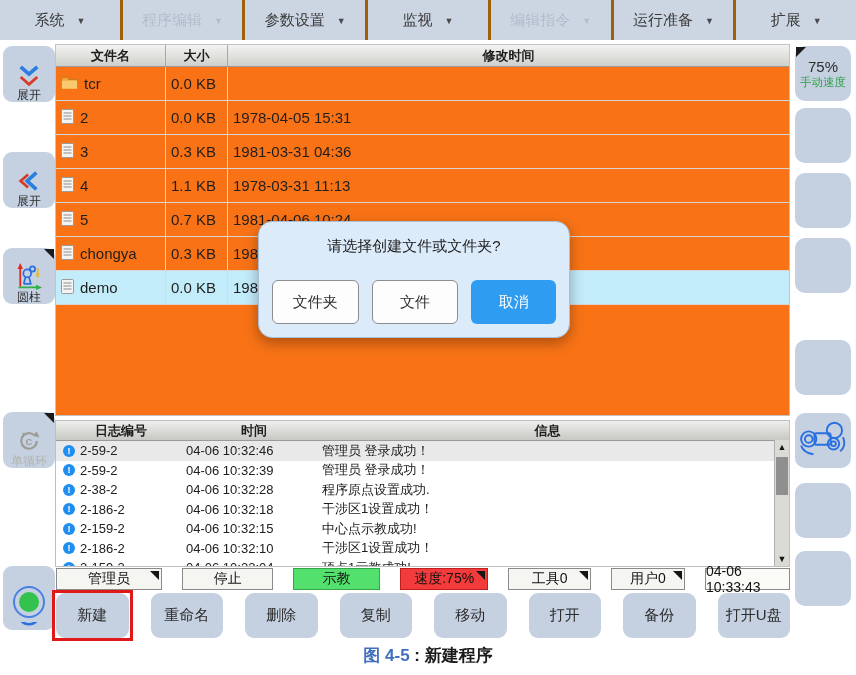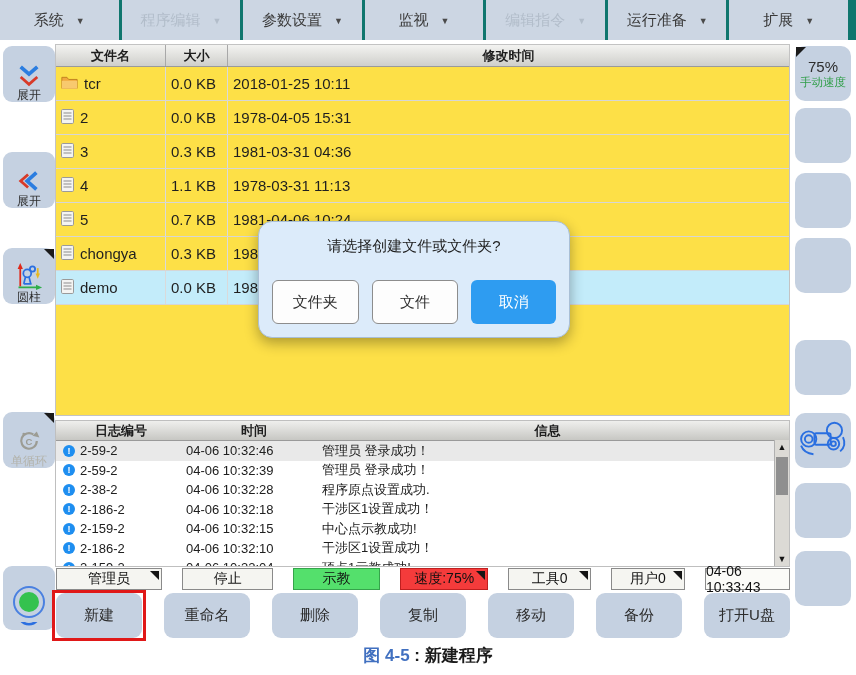--- a/index.html
+++ b/index.html
@@ -1,23 +1,23 @@
 <!DOCTYPE html>
 <html><head>
 <meta charset="utf-8">
 <style>
   html,body{margin:0;padding:0}
   body{width:856px;height:675px;position:relative;background:#fff;
        font-family:"Liberation Sans","DejaVu Sans",sans-serif;overflow:hidden}
 
   
-  .menubar{position:absolute;left:0;top:0;width:856px;height:40px;display:flex;background:#0f766e}
+  .menubar{position:absolute;left:0;top:0;width:856px;height:40px;display:flex;background:#a16207}
   .menu-item{flex:1;background:#ccd6e3;margin-right:3px;display:flex;align-items:center;
              justify-content:center;gap:12px;font-size:15px;color:#3a3a3a;cursor:pointer}
-  .menu-item:last-child{margin-right:8px}
+  .menu-item:last-child{margin-right:0}
   .menu-item .caret{font-size:9px;color:#4a4a4a;padding-top:2px}
   .menu-item.disabled{color:#b2bdca}
   .menu-item.disabled .caret{color:#b2bdca}
 
   
   .side-btn{position:absolute;left:3px;width:52px;height:56px;background:#c5d1e1;border-radius:9px;
             display:flex;flex-direction:column;align-items:center;justify-content:flex-end;
             font-size:12px;color:#2e2e2e;line-height:1.1}
   .side-btn svg{display:block}
   .side-btn .lbl{margin-top:1px}
@@ -28,21 +28,21 @@
   .corner-tl{position:relative}
   .corner-tl::after{content:"";position:absolute;top:1px;left:1px;
             border-top:10px solid #1b1b1b;border-right:10px solid transparent}
 
   .rbtn{position:absolute;left:795px;width:56px;height:55px;background:#c5d1e1;border-radius:10px;
         display:flex;flex-direction:column;align-items:center;justify-content:center}
   .rbtn .pct{font-size:15px;color:#2e2e2e}
   .rbtn .sub{font-size:11.5px;color:#2f9e48}
 
   
-  .file-panel{position:absolute;left:55px;top:44px;width:735px;height:372px;background:#fde047;
+  .file-panel{position:absolute;left:55px;top:44px;width:735px;height:372px;background:#f97316;
               border:1px solid #c3c3c3;box-sizing:border-box}
   .ftable-header{display:flex;height:21px;background:linear-gradient(#f3f3f1,#cfcfcb);
                  border-bottom:1px solid #9a9a9a;font-weight:bold;font-size:13px;color:#1d1d1d}
   .ftable-header div{display:flex;align-items:center;justify-content:center;border-right:1px solid #a8a8a8;box-sizing:border-box}
   .fh-name{width:110px}.fh-size{width:62px}.fh-time{flex:1;border-right:none!important}
   .frow{display:flex;height:33px;border-bottom:1px solid #d6d6d6;font-size:15px;color:#1f1f1f;cursor:pointer}
   .frow .cell{display:flex;align-items:center;padding:12px 5px;border-right:1px solid #dadada;box-sizing:border-box}
   .fc-name{width:110px;gap:6px}.fc-size{width:62px}.fc-time{flex:1;border-right:none!important}
   .frow.selected{background:#c3ecfa}
 
@@ -230,21 +230,20 @@
   <div id="file-rows">
       <div class="frow">
         <div class="cell fc-name">
           <span><svg width="17" height="14" viewBox="0 0 20 16">
               <path d="M1 2.5 h6 l2 2.5 h10 v10 a1 1 0 0 1 -1 1 H2 a1 1 0 0 1 -1 -1 z" fill="#f2a93e" stroke="#b97a1c" stroke-width="1"></path>
               <path d="M1 6.5 h18 v8.5 a1 1 0 0 1 -1 1 H2 a1 1 0 0 1 -1 -1 z" fill="#f8c96e"></path>
             </svg></span>
           <span>tcr</span>
         </div>
         <div class="cell fc-size">0.0 KB</div>
-        <div class="cell fc-time">2018-01-25 10:11</div>
       </div>
       <div class="frow">
         <div class="cell fc-name">
           <span><svg width="13" height="15" viewBox="0 0 13 15">
               <rect x="0.5" y="0.5" width="12" height="14" rx="1.2" fill="#f4f4f2" stroke="#9a9a9a"></rect>
               <line x1="2.5" y1="4" x2="10.5" y2="4" stroke="#8d8d8d"></line>
               <line x1="2.5" y1="7" x2="10.5" y2="7" stroke="#8d8d8d"></line>
               <line x1="2.5" y1="10" x2="10.5" y2="10" stroke="#8d8d8d"></line>
             </svg></span>
           <span>2</span>
@@ -409,19 +408,20 @@
   <div class="sbox w-user flag">用户0</div>
   <div class="sbox w-clock">04-06 10:33:43</div>
 </div>
 
 <div class="bottombar" id="bottombar">
     <div class="bbtn marked">新建</div>
     <div class="bbtn">重命名</div>
     <div class="bbtn">删除</div>
     <div class="bbtn">复制</div>
     <div class="bbtn">移动</div>
+    <div class="bbtn">打开</div>
     <div class="bbtn">备份</div>
     <div class="bbtn">打开U盘</div>
   </div>
 
 <div class="caption">
   <span class="cap-fig">图 4-5</span><span class="cap-rest"> : </span><span class="cap-rest">新建程序</span>
 </div>
 
 </body></html>

